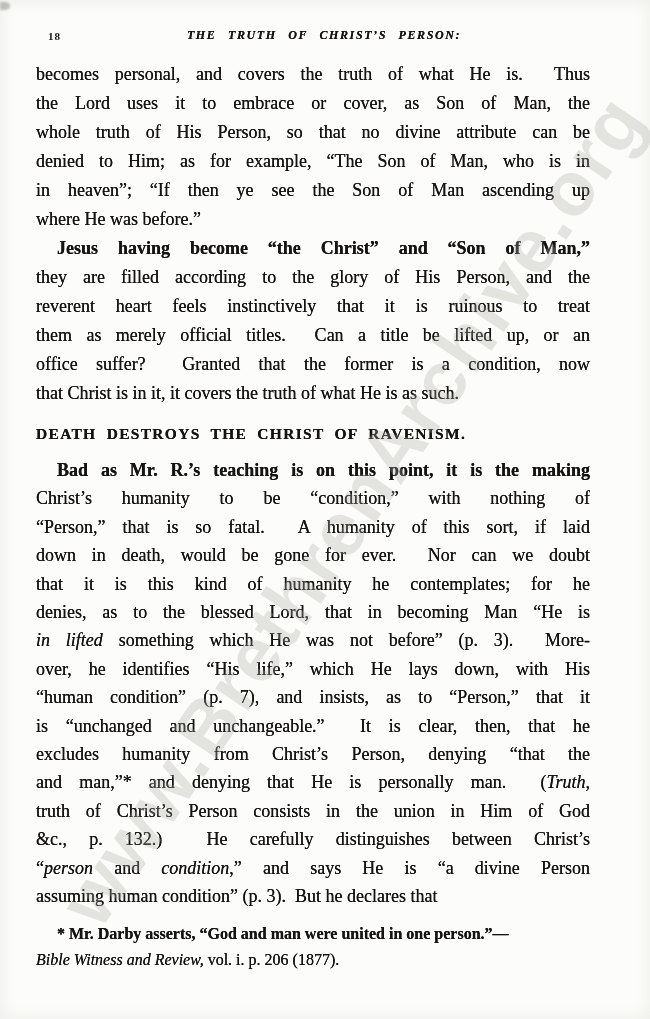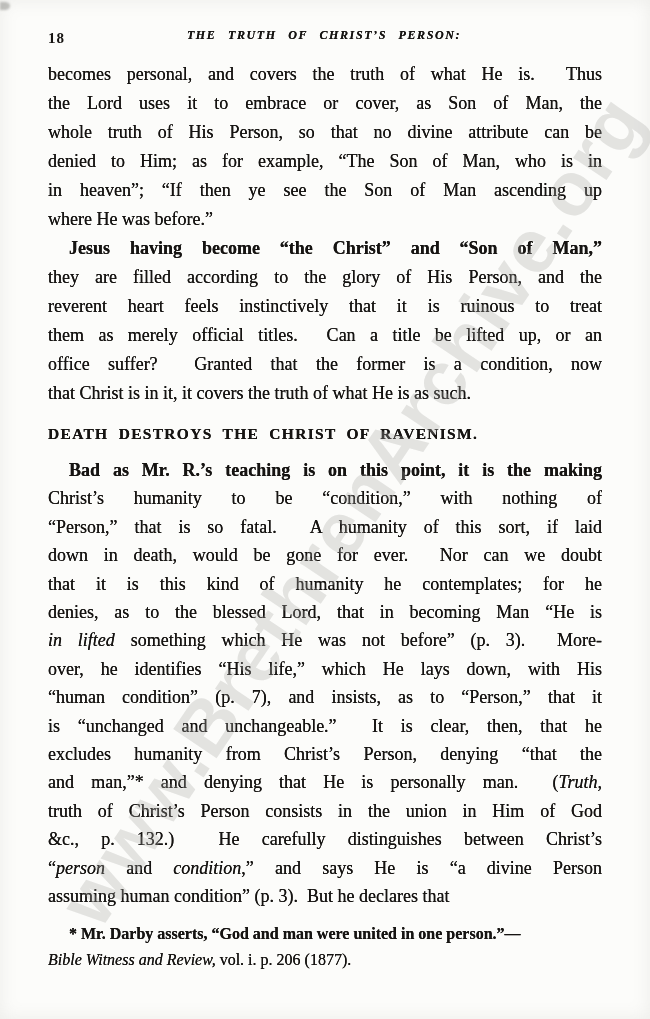--- a/index.html
+++ b/index.html
@@ -29,38 +29,38 @@
     position: absolute;
     top: 28px;
     left: 48px;
     right: 50px;
     height: 24px;
   }
   .page-number {
     position: absolute;
     left: 0;
     top: 2px;
-    font-size: 15px;
+    font-size: 11px;
     font-weight: bold;
     letter-spacing: 1px;
   }
   .running-title {
     text-align: center;
     font-style: italic;
     font-weight: bold;
     font-size: 12px;
     letter-spacing: 1.6px;
     word-spacing: 7px;
     white-space: nowrap;
     text-shadow: 0 0 0.4px currentColor;
   }
   .text-column {
     position: absolute;
     top: 60px;
-    left: 48px;
+    left: 36px;
     width: 554px;
   }
   .paragraph {
     font-size: 18px;
     line-height: 29px;
     text-shadow: 0 0 0.5px currentColor;
   }
   .paragraph.tight { line-height: 28.4px; }
   .line {
     text-align: justify;

